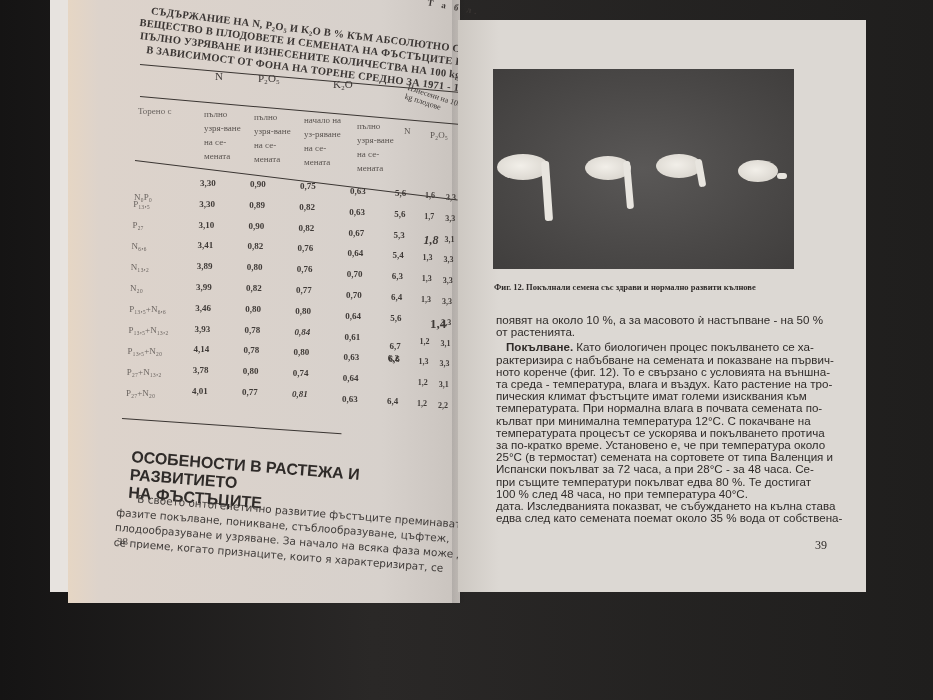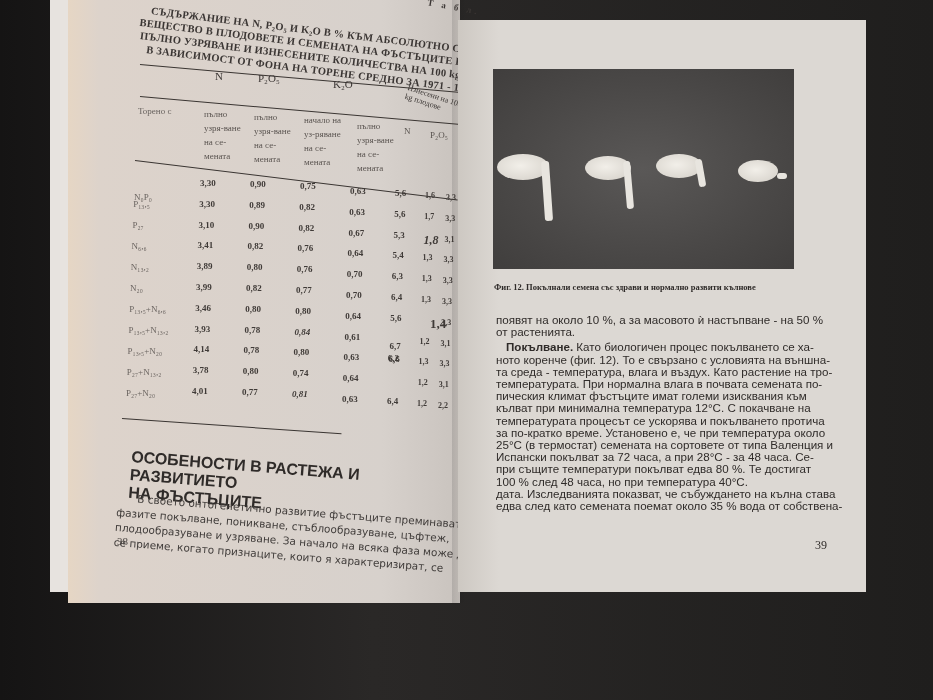--- a/index.html
+++ b/index.html
@@ -195,24 +195,25 @@
   <div class="seed" style="left:245px;top:91px;width:40px;height:22px;"></div>
   <div class="root" style="left:284px;top:104px;width:10px;height:6px;"></div>
 </div>
 
 <div class="caption">Фиг. 12. Покълнали семена със здрави и нормално развити кълнове</div>
 
 <div class="body-right" id="body-right">
     <div><span>появят на около 10 %, а за масовото ѝ настъпване - на 50 %</span></div>
     <div><span>от растенията.</span></div>
     <div class="ind" style="margin-top: 3px;"><b>Покълване.</b><span> Като биологичен процес покълването се ха-</span></div>
+    <div><span>рактеризира с набъбване на семената и показване на първич-</span></div>
     <div><span>ното коренче (фиг. 12). То е свързано с условията на външна-</span></div>
     <div><span>та среда - температура, влага и въздух. Като растение на тро-</span></div>
+    <div><span>пическия климат фъстъците имат големи изисквания към</span></div>
     <div><span>температурата. При нормална влага в почвата семената по-</span></div>
-    <div><span>пическия климат фъстъците имат големи изисквания към</span></div>
     <div><span>кълват при минимална температура 12°C. С покачване на</span></div>
     <div><span>температурата процесът се ускорява и покълването протича</span></div>
     <div><span>за по-кратко време. Установено е, че при температура около</span></div>
     <div><span>25°C (в термостат) семената на сортовете от типа Валенция и</span></div>
     <div><span>Испански покълват за 72 часа, а при 28°C - за 48 часа. Се-</span></div>
     <div><span>при същите температури покълват едва 80 %. Те достигат</span></div>
     <div><span>100 % след 48 часа, но при температура 40°C.</span></div>
     <div><span>дата. Изследванията показват, че събуждането на кълна става</span></div>
     <div><span>едва след като семената поемат около 35 % вода от собствена-</span></div>
   </div>

